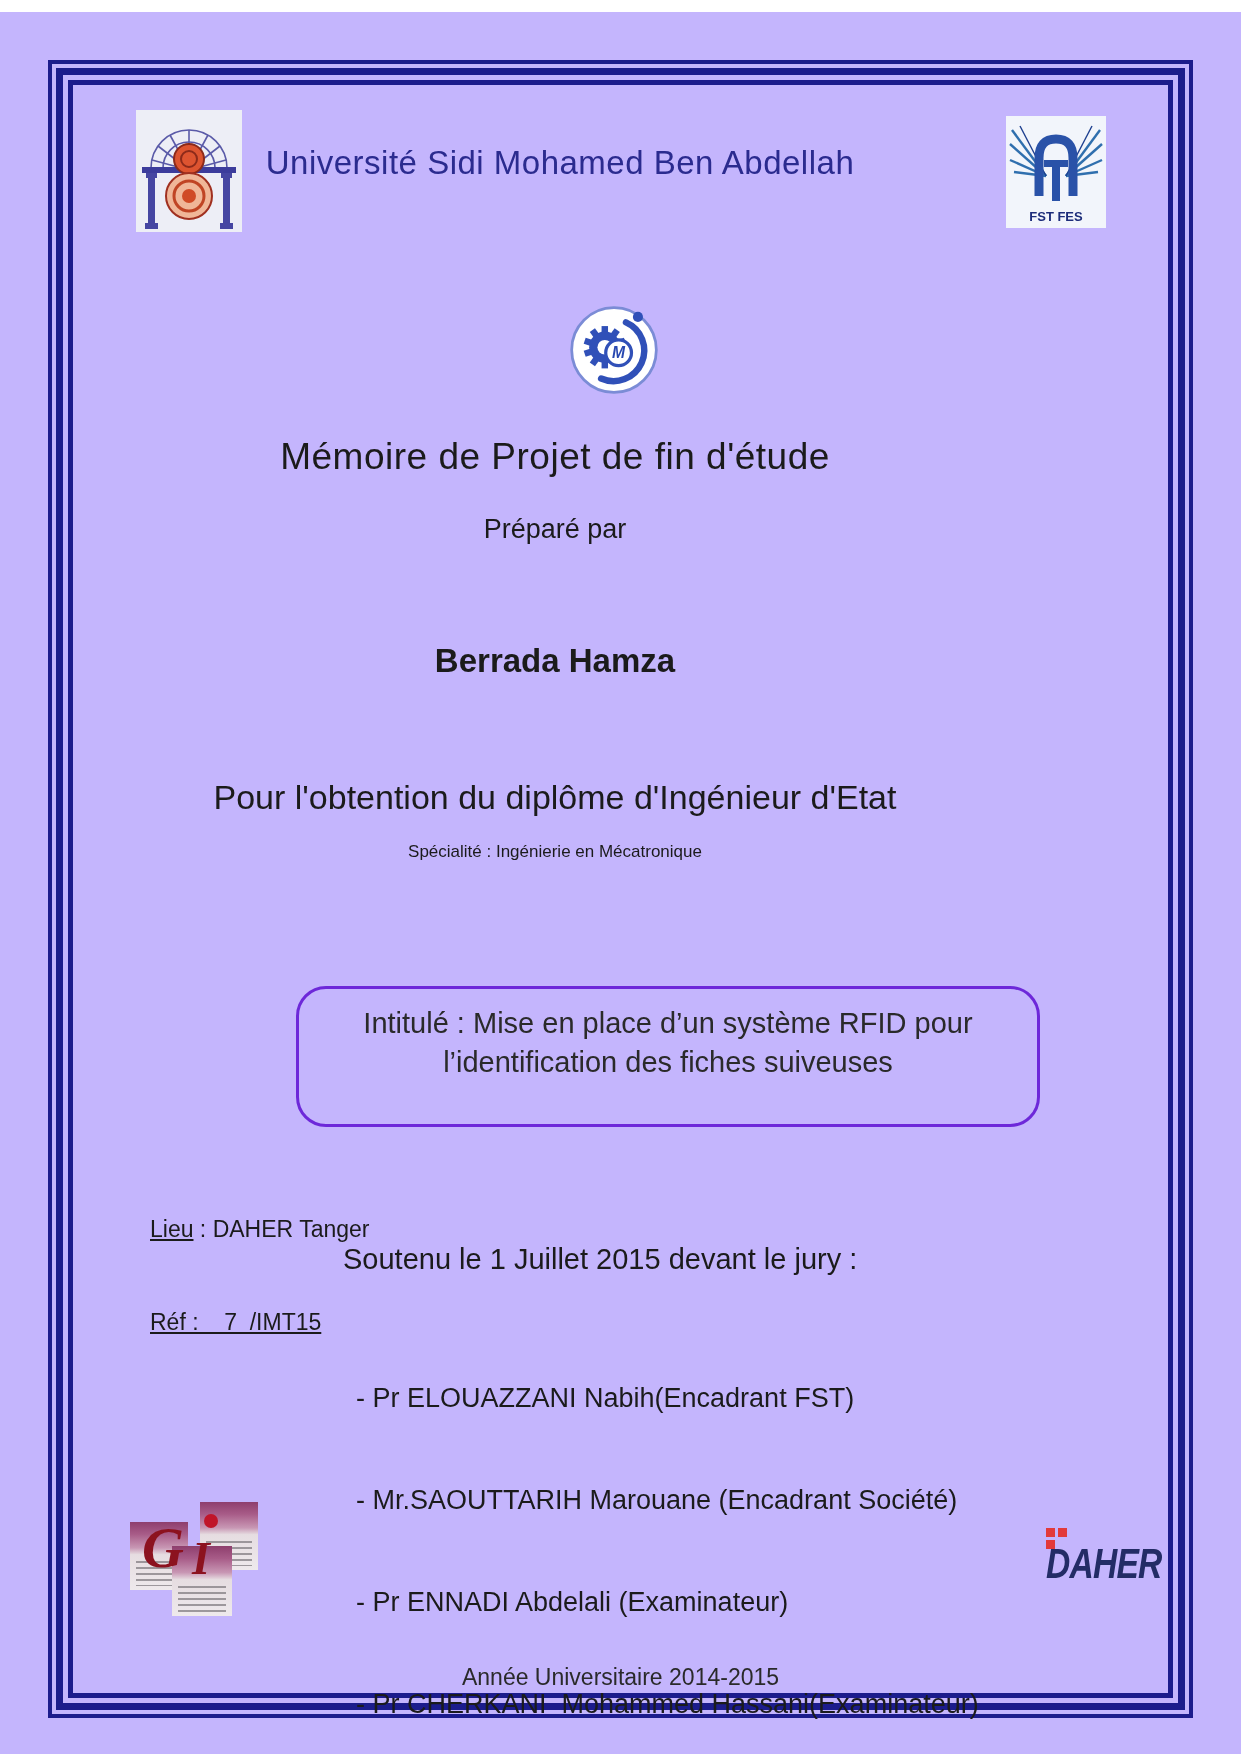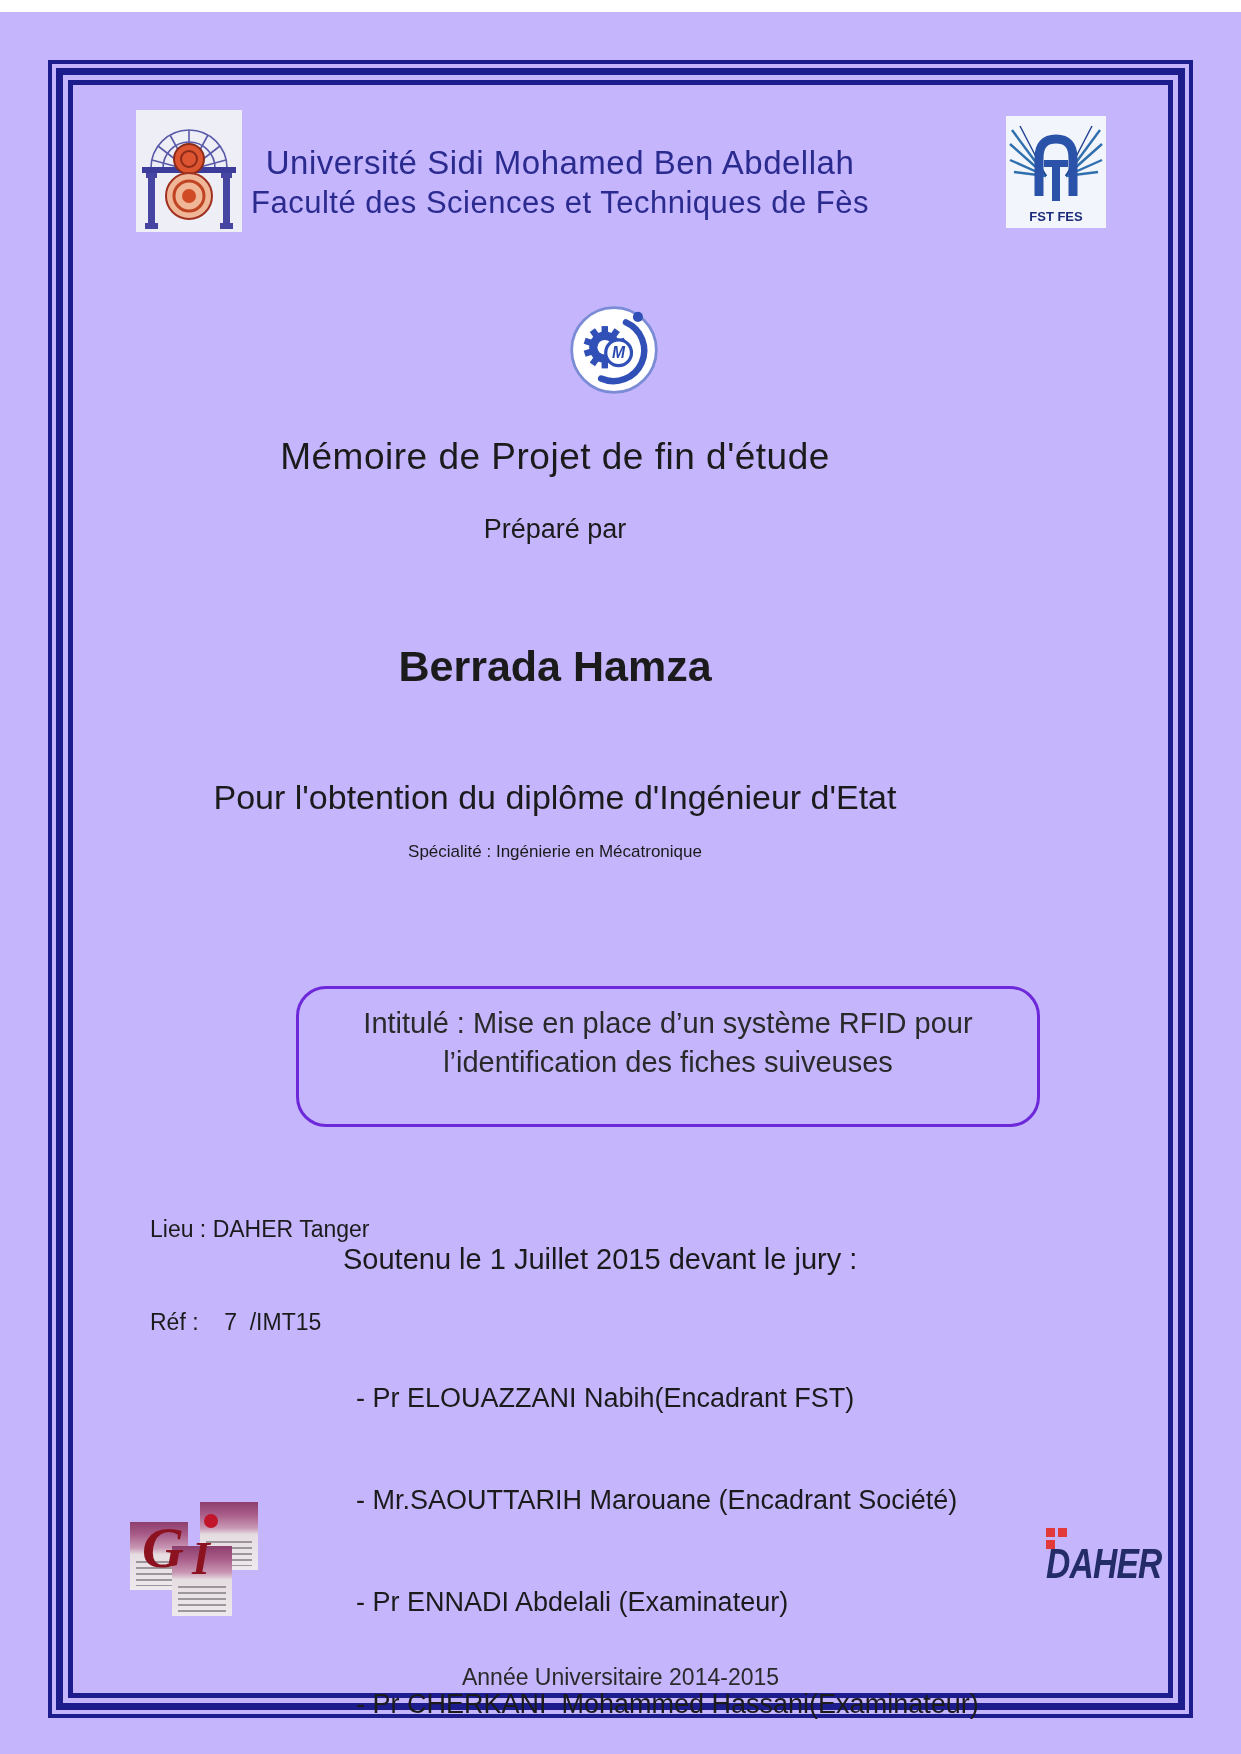--- a/index.html
+++ b/index.html
@@ -21,34 +21,34 @@
   .header-line1 { font-size:33px; letter-spacing:.5px; }
   .header-line2 { font-size:31px; margin-top:3px; letter-spacing:.5px; }
   .header-line3 { font-size:23px; margin-top:6px; letter-spacing:.4px; }
 
   .meca-logo { position:absolute; left:568px; top:290px; width:92px; height:96px; }
 
   
   .titles { position:absolute; left:0; top:0; width:1110px; text-align:center; }
   .memoire-title { position:absolute; top:424px; width:100%; font-size:37px; letter-spacing:.5px; }
   .prepared-by   { position:absolute; top:502px; width:100%; font-size:27px; }
-  .author        { position:absolute; top:630px; width:100%; font-size:43px; font-weight:bold; }
+  .author        { position:absolute; top:630px; width:100%; font-size:33px; font-weight:bold; }
   .degree        { position:absolute; top:766px; width:100%; font-size:34px; }
   .specialty     { position:absolute; top:830px; width:100%; font-size:17px; }
 
   
   .subject-box {
     position:absolute; left:296px; top:974px; width:744px; height:141px;
     border:3px solid #6d28d9; border-radius:30px; text-align:center;
   }
   .subject-box p { margin-top:15px; font-size:29px; line-height:39px; color:#2a2a2a; }
 
   
   .lieu-block { position:absolute; left:150px; top:1140px; font-size:23px; line-height:31px; white-space:pre-wrap; }
-  .u { }
+  .u { text-decoration:underline; }
 
   
   .defense-line { position:absolute; left:343px; top:1231px; font-size:29px; }
   .jury-list { position:absolute; left:356px; top:1301px; font-size:27px; line-height:34px; white-space:pre-wrap; list-style:none; }
 
   
   .gi-logo { position:absolute; left:128px; top:1488px; width:140px; height:150px; }
   .gi-card {
     position:absolute; width:58px; height:68px;
     background:linear-gradient(180deg,#8e3e6d 0%,#a85c88 18%,#c897b4 38%,#e6dde1 48%,#eee9ec 100%);
@@ -114,21 +114,20 @@
       <circle cx="53" cy="49" r="15" fill="#dd5430" stroke="#8c2a1a" stroke-width="2"></circle>
       <circle cx="53" cy="49" r="8" fill="none" stroke="#8c2a1a" stroke-width="2"></circle>
       <circle cx="53" cy="86" r="23" fill="#f0b698" stroke="#a03020" stroke-width="2"></circle>
       <circle cx="53" cy="86" r="15" fill="none" stroke="#c04424" stroke-width="3"></circle>
       <circle cx="53" cy="86" r="7" fill="#d04a26"></circle>
     </svg>
   </div>
 
   <div class="header-text">
     <div class="header-line1">Université Sidi Mohamed Ben Abdellah</div>
-    <div class="header-line2">Faculté des Sciences et Techniques de Fès</div>
   </div>
 
   <div class="fst-logo">
     <svg viewBox="0 0 100 112" width="100" height="112">
       <rect x="0" y="0" width="100" height="112" fill="#f2f5fb"></rect>
       <g stroke="#2f6fae" stroke-width="2.4" fill="none">
         <line x1="40" y1="60" x2="6" y2="14"></line>
         <line x1="40" y1="60" x2="4" y2="28"></line>
         <line x1="40" y1="60" x2="4" y2="44"></line>
         <line x1="40" y1="60" x2="8" y2="56"></line>

